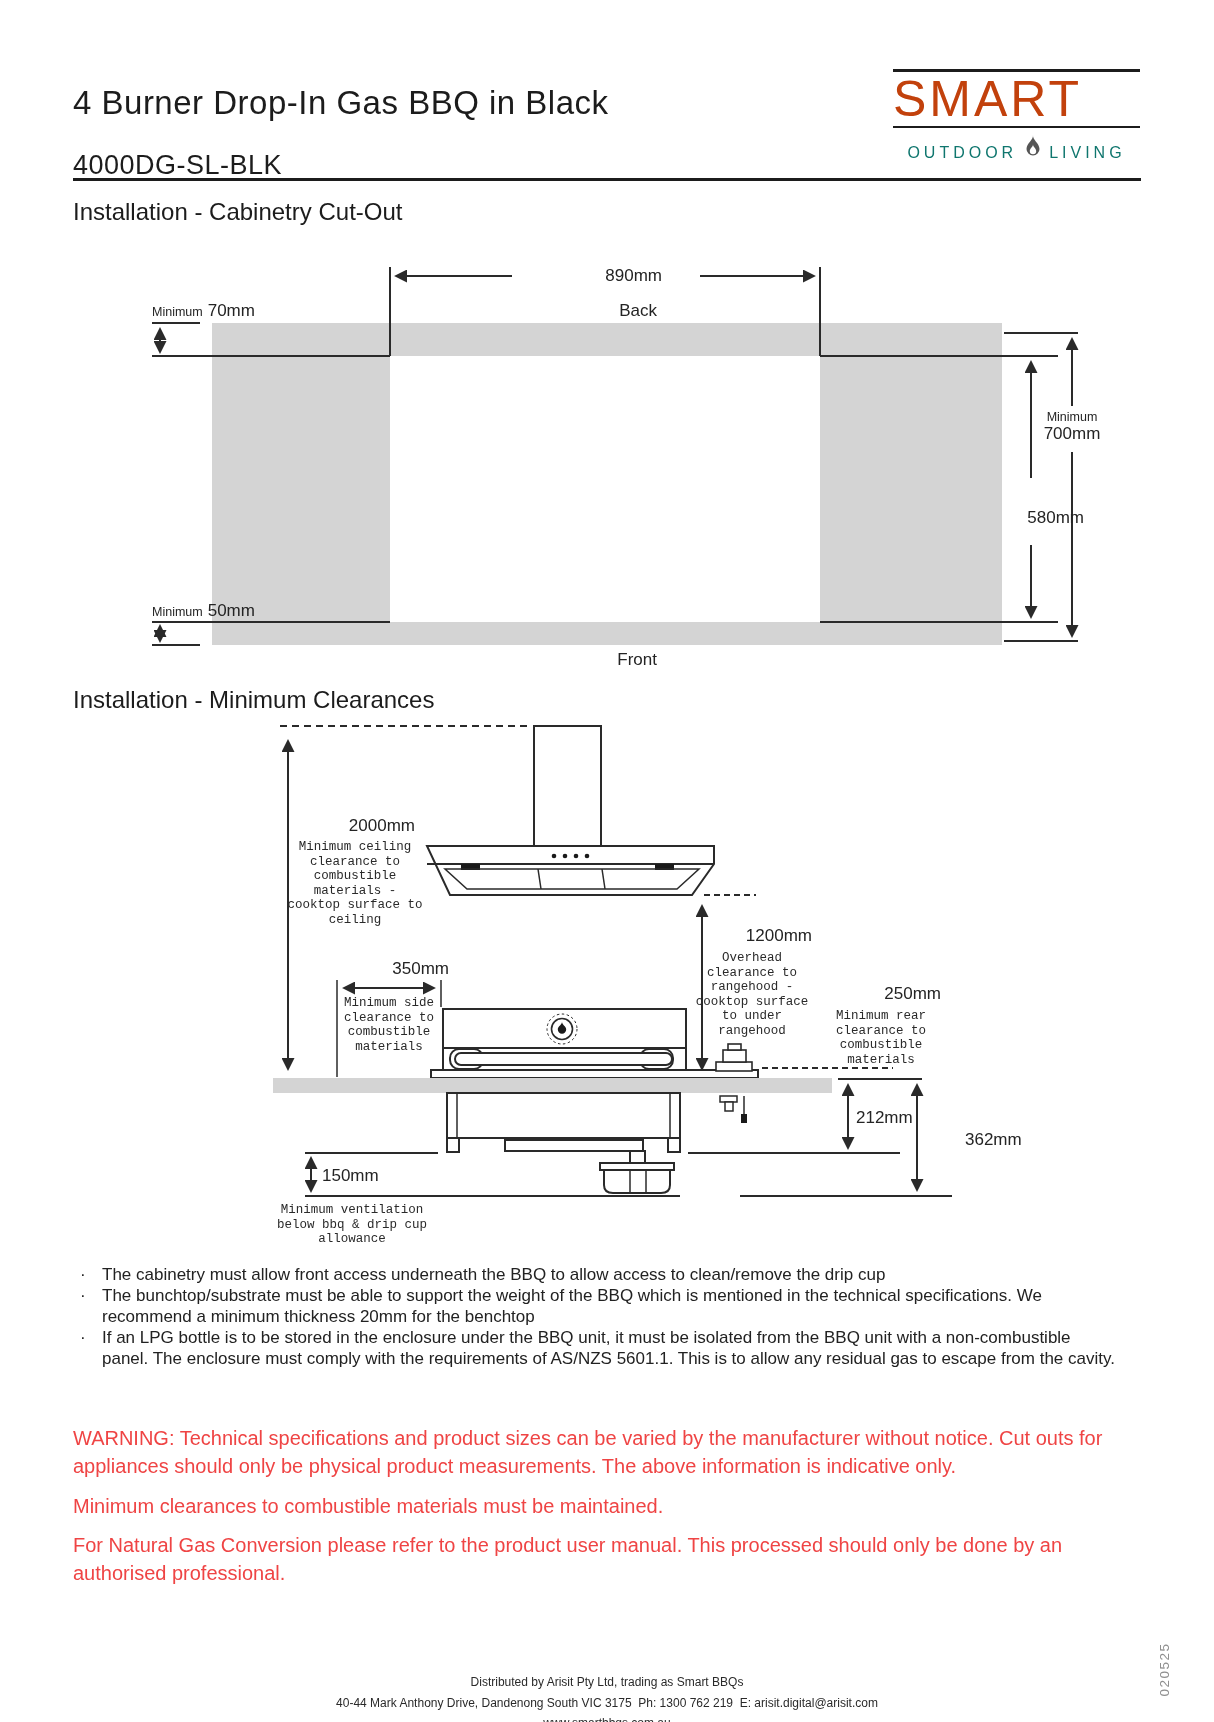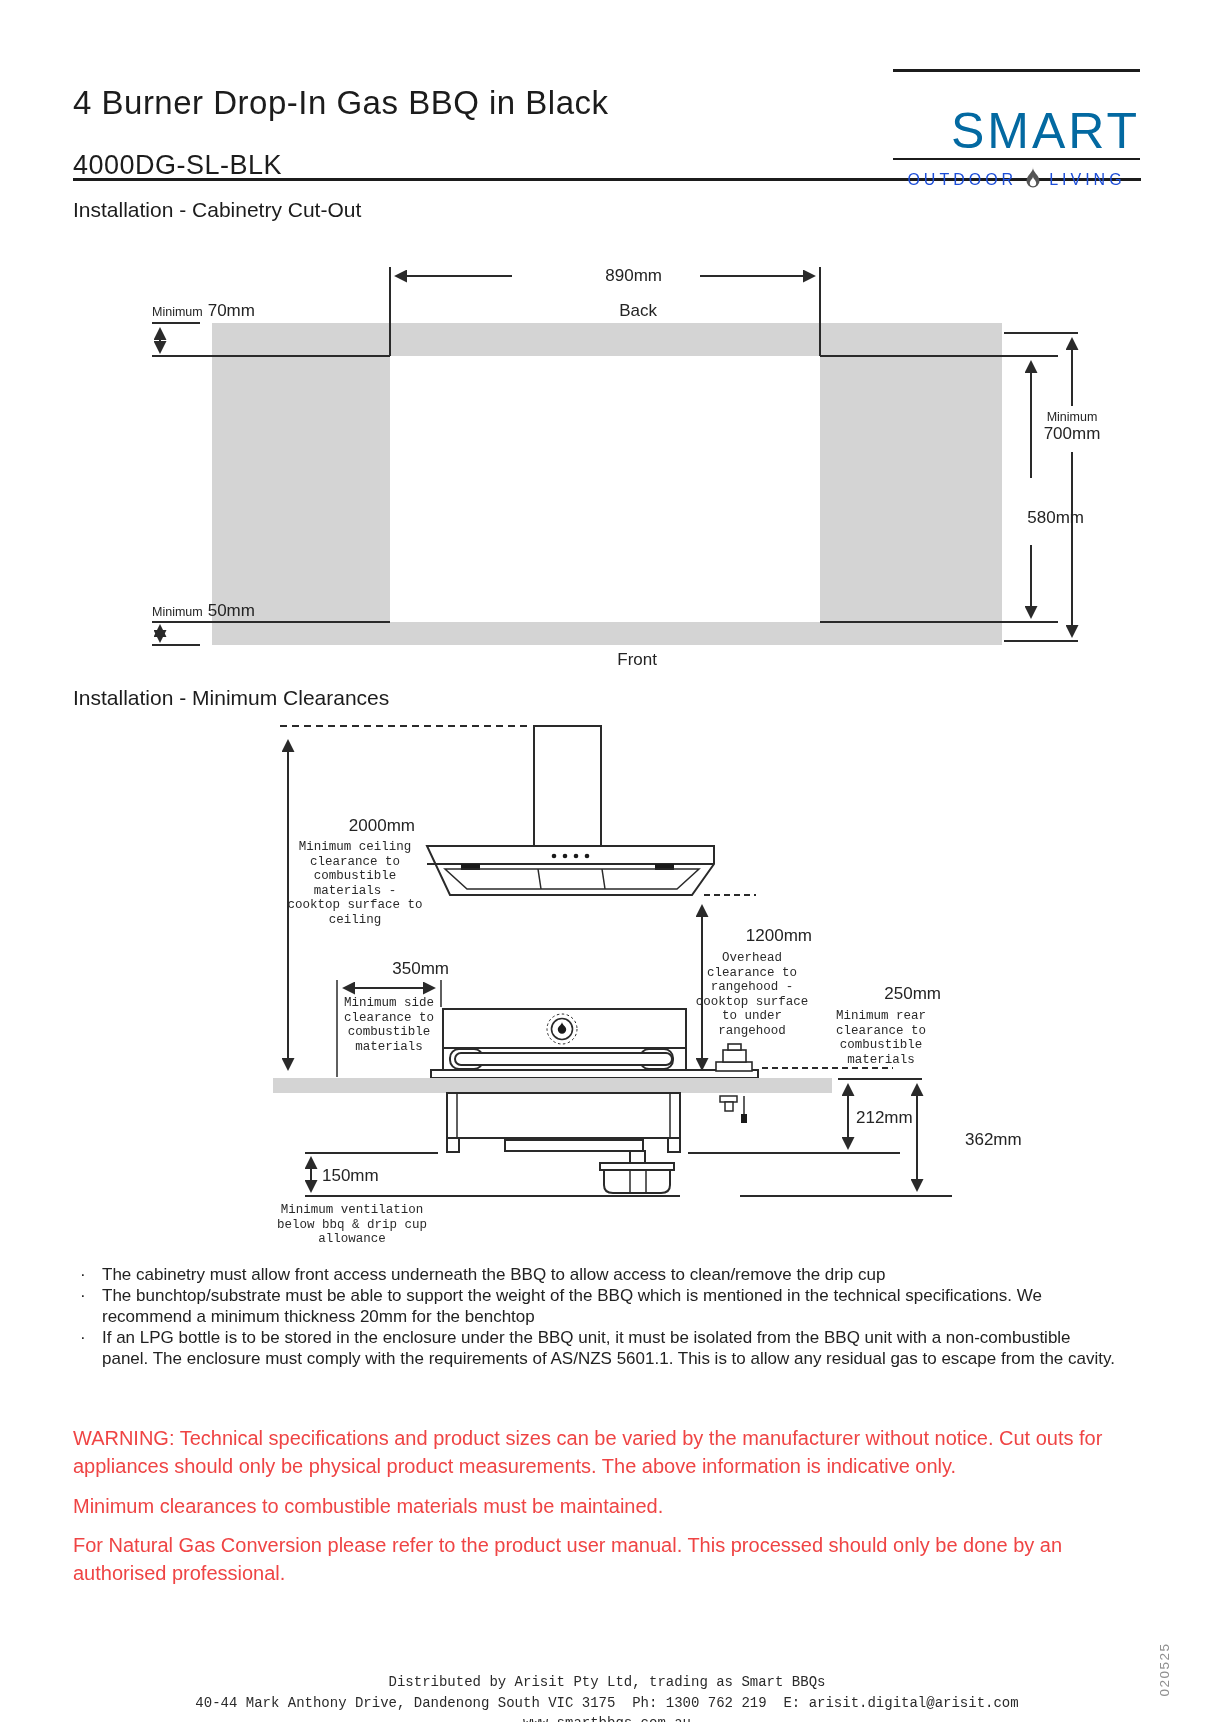--- a/index.html
+++ b/index.html
@@ -6,39 +6,39 @@
   .page{
     position:relative;width:1214px;height:1722px;background:#ffffff;
     margin:0 auto;overflow:hidden;
     font-family:"Liberation Sans", sans-serif;color:#1f1f1f;
   }
   .abs{position:absolute;}
   svg.lineart{position:absolute;left:0;top:0;}
   .doc-title{font-size:33px;letter-spacing:.5px;color:#1c1c1c;white-space:nowrap;}
   .doc-model{font-size:27px;letter-spacing:.5px;color:#1c1c1c;white-space:nowrap;}
   .hrule{background:#1c1c1c;height:3px;}
-  .section-heading{font-size:21px;color:#1c1c1c;white-space:nowrap;}
+  .section-heading{font-size:24px;color:#1c1c1c;white-space:nowrap;}
   .logo-box{display:flex;flex-direction:column;align-items:stretch;}
   .logo-rule-top{height:3px;background:#1c1c1c;}
   .logo-rule-bot{height:2px;background:#1c1c1c;}
-  .logo-word{font-size:50px;line-height:1.08;letter-spacing:3px;text-align:right;color:#0369a1;font-weight:500;margin-top:32px;}
-  .logo-tag{display:flex;align-items:center;justify-content:center;gap:7px;margin-top:6px;
-            font-size:16px;letter-spacing:4px;color:#1d4ed8;white-space:nowrap;}
+  .logo-word{font-size:50px;line-height:1.08;letter-spacing:3px;text-align:left;color:#c2410c;font-weight:500;}
+  .logo-tag{display:flex;align-items:flex-end;justify-content:center;gap:7px;margin-top:6px;
+            font-size:16px;letter-spacing:4px;color:#0f766e;white-space:nowrap;}
   .dim-value{font-size:17px;color:#242424;white-space:nowrap;}
   .dim-pair{display:flex;align-items:baseline;gap:5px;white-space:nowrap;}
   .dim-small{font-size:12.5px;color:#242424;text-align:center;}
   .dim-caption{font-size:12.5px;line-height:14.5px;color:#2a2a2a;text-align:center;font-family:Liberation Mono, monospace;}
   .center-label{text-align:right;}
   .stacked{display:flex;flex-direction:column;align-items:center;line-height:1.15;}
   .bullets{display:flex;flex-direction:column;gap:0;}
   .bullet-item{display:flex;align-items:flex-start;font-size:17px;line-height:21px;color:#222;}
   .bullet-dot{width:22px;flex:0 0 22px;text-align:left;font-size:17px;}
   .bullet-text{width:1015px;}
   .para{font-size:20px;line-height:28px;color:#ef4444;}
-  .footer-line{font-size:14px;line-height:20.5px;color:#2a2a2a;text-align:center;white-space:pre-wrap;font-family:Liberation Mono, monospace;}
+  .footer-line{font-size:12px;line-height:20.5px;color:#2a2a2a;text-align:center;white-space:pre-wrap;}
   .side-code{font-size:13.5px;letter-spacing:1.5px;color:#8f8f8f;transform:rotate(-90deg);transform-origin:center;white-space:nowrap;}
 </style>
 </head>
 <body>
 
 <div class="page">
 
   <svg class="lineart" width="1214" height="1722" viewBox="0 0 1214 1722">
     <defs>
       <marker id="ah" viewBox="0 0 10 10" refX="8.5" refY="5" markerWidth="6.5" markerHeight="6.5" orient="auto-start-reverse">

